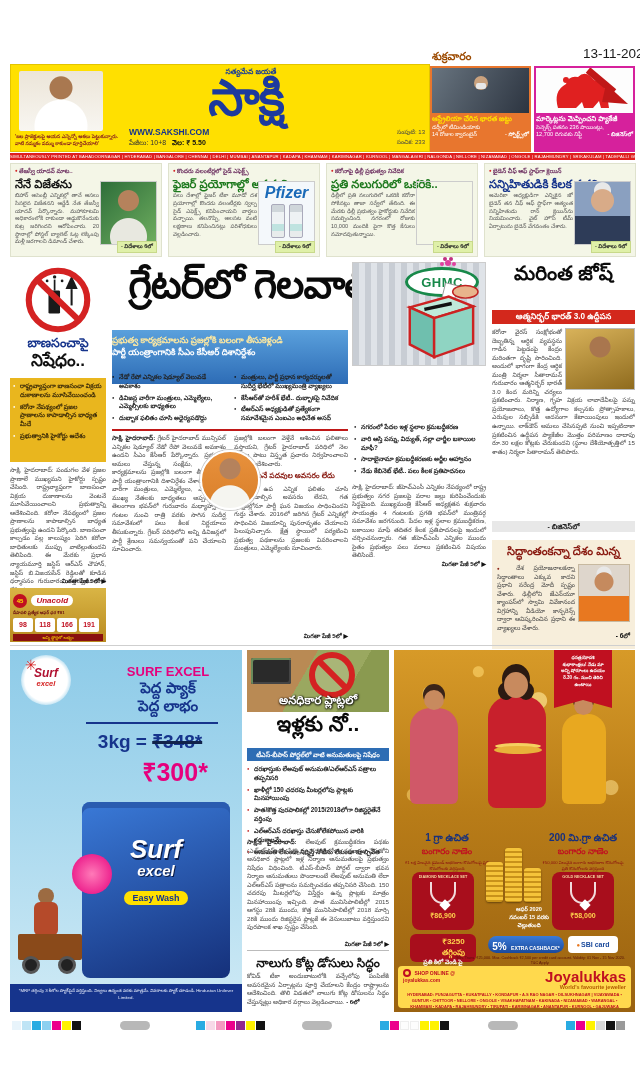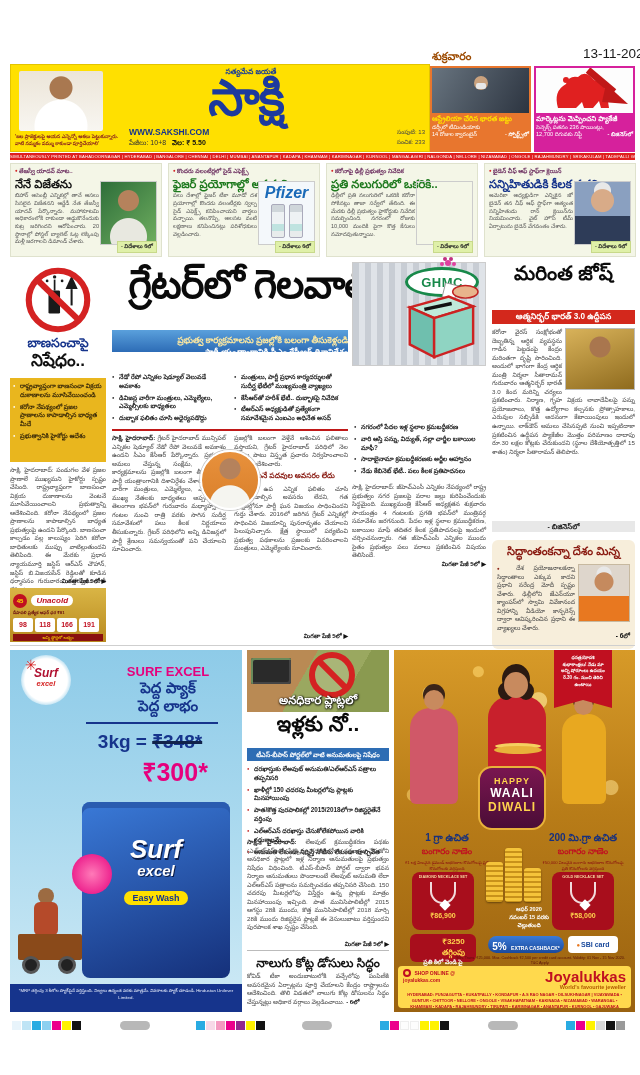--- a/index.html
+++ b/index.html
@@ -67,22 +67,22 @@
       radial-gradient(circle at 85% 60%, #308050 0 3px, rgba(0,0,0,0) 4px),
       radial-gradient(circle at 30% 15%, #d0d0d0 0 3px, rgba(0,0,0,0) 4px),
       linear-gradient(180deg,#bca98c,#8a7a62); }
   .ph-biden { background: radial-gradient(circle at 50% 30%, #d8ab88 0 11px, rgba(0,0,0,0) 12px),
       radial-gradient(circle at 50% 14%, #e8e8e8 0 8px, rgba(0,0,0,0) 9px),
       linear-gradient(180deg,#8aa0c0 0 55%, #2e3c58 55%); }
   .tagchip { position:absolute; right:4px; bottom:3px; background:#dff0a8; color:#222;
     font-size:5.5px; font-weight:bold; padding:1px 3px; border:1px solid #c8d98a; }
   .lead-head { left:106px; top:264px; width:352px; font-size:40px; font-weight:900; color:#0a0a0a;
     letter-spacing:-1px; line-height:1.0; text-align:center; }
-  .subbox { left:112px; top:330px; width:236px; height:22px;
-    background:linear-gradient(180deg,#5aa0dc,#2d6cb6); text-align:right; padding-top:4px; }
+  .subbox { left:112px; top:330px; width:236px; height:54px;
+    background:linear-gradient(180deg,#5aa0dc,#2d6cb6); text-align:left; padding-top:4px; }
   .subbox .s1 { color:#ffe9a0; font-size:8.6px; font-weight:bold; line-height:1.55; }
   .subbox .s2 { color:#ffffff; font-size:8.6px; font-weight:bold; }
   ul.bl { list-style:none; }
   .bl li { position:relative; padding-left:7px; font-size:6.3px; font-weight:bold; color:#222; line-height:1.4; margin-bottom:3px; }
   .bl li::before { content:"●"; position:absolute; left:0; top:1px; font-size:4px; color:#111; }
   .lead-bl { left:112px; top:373px; width:236px; display:flex; gap:8px; }
   .lead-bl ul { width:50%; }
   .redrule { left:112px; top:429px; width:236px; height:2px; background:#c01818; }
   .article { left:112px; top:434px; width:236px; height:198px; display:flex; gap:8px; }
   .article .col { width:114px; }
@@ -132,21 +132,21 @@
   
   .eco-h { left:492px; top:262px; width:143px; font-size:20px; font-weight:900; color:#0a0a0a; text-align:center; line-height:1.15; }
   .eco-strip { left:492px; top:310px; width:143px; height:14px; background:#d3281c; color:#fff;
     font-size:8.2px; font-weight:bold; text-align:center; line-height:14px; }
   .eco-body { left:492px; top:328px; width:143px; height:192px; }
   .eco-photo { float:right; width:70px; height:62px; margin:0 0 2px 3px; border:1px solid #bbb;
     background: radial-gradient(circle at 50% 30%, #a9764e 0 10px, rgba(0,0,0,0) 11px),
     linear-gradient(160deg,#d8b25a,#8f6b1e); }
   .eco-tag { left:492px; top:521px; width:143px; font-size:7px; font-weight:bold; color:#222; text-align:center;
     background:#e8e8e8; height:11px; line-height:11px; }
-  .nation { left:492px; top:540px; width:143px; height:109px; background:#f7eedb; padding:5px;border-radius:6px; }
+  .nation { left:492px; top:540px; width:143px; height:109px; background:#f7eedb; padding:5px; }
   .nation-h { font-size:11.5px; font-weight:bold; color:#8a1b12; text-align:center; margin-bottom:3px; }
   .modi-photo { float:right; width:52px; height:58px; margin:0 0 2px 3px; border:1px solid #c7b9a0;
     background: radial-gradient(circle at 50% 30%, #c58a5e 0 9px, rgba(0,0,0,0) 10px),
     radial-gradient(circle at 50% 16%, #e8e8e8 0 7px, rgba(0,0,0,0) 8px),
     linear-gradient(180deg,#ded6cc 0 55%, #e87820 55%); }
   .nation .body6::before { content:"● "; color:#8a1b12; font-size:4.5px; }
   .nation-tag { font-size:6.5px; font-weight:bold; color:#111; text-align:right; }
 
   .hdiv { left:10px; top:645px; width:625px; height:1px; background:#cfcfcf; }
 
@@ -529,25 +529,20 @@
 
   <div class="abs joy">
     <div class="joy-girl"></div>
     <div class="joy-girl-head"></div>
     <div class="joy-woman"></div>
     <div class="joy-woman-head"></div>
     <div class="joy-tray"></div>
     <div class="joy-boy"></div>
     <div class="joy-boy-head"></div>
     <div class="joy-ribbon">ధనత్రయోదశి శుభాకాంక్షలు! నేడు మా అన్ని షోరూంలు ఉదయం 8.30 గం. నుంచి తెరిచి ఉంటాయి</div>
-    <div class="joy-badge">
-      <div class="h">HAPPY</div>
-      <div class="w">WAALI</div>
-      <div class="d">DIWALI</div>
-    </div>
     <div class="joy-offer jo1">
       <div class="a">1 గ్రా ఉచిత</div>
       <div class="b">బంగారం నాణెం</div>
       <div class="f">₹1 లక్ష విలువైన డైమండ్ ఆభరణాల కొనుగోలుపై ప్రతి కొనుగోలుకు వర్తిస్తుంది</div>
     </div>
     <div class="joy-offer jo2">
       <div class="a">200 మి.గ్రా ఉచిత</div>
       <div class="b">బంగారం నాణెం</div>
       <div class="f">₹50,000 విలువైన బంగారు ఆభరణాల కొనుగోలుపై ప్రతి కొనుగోలుకు వర్తిస్తుంది</div>
     </div>

